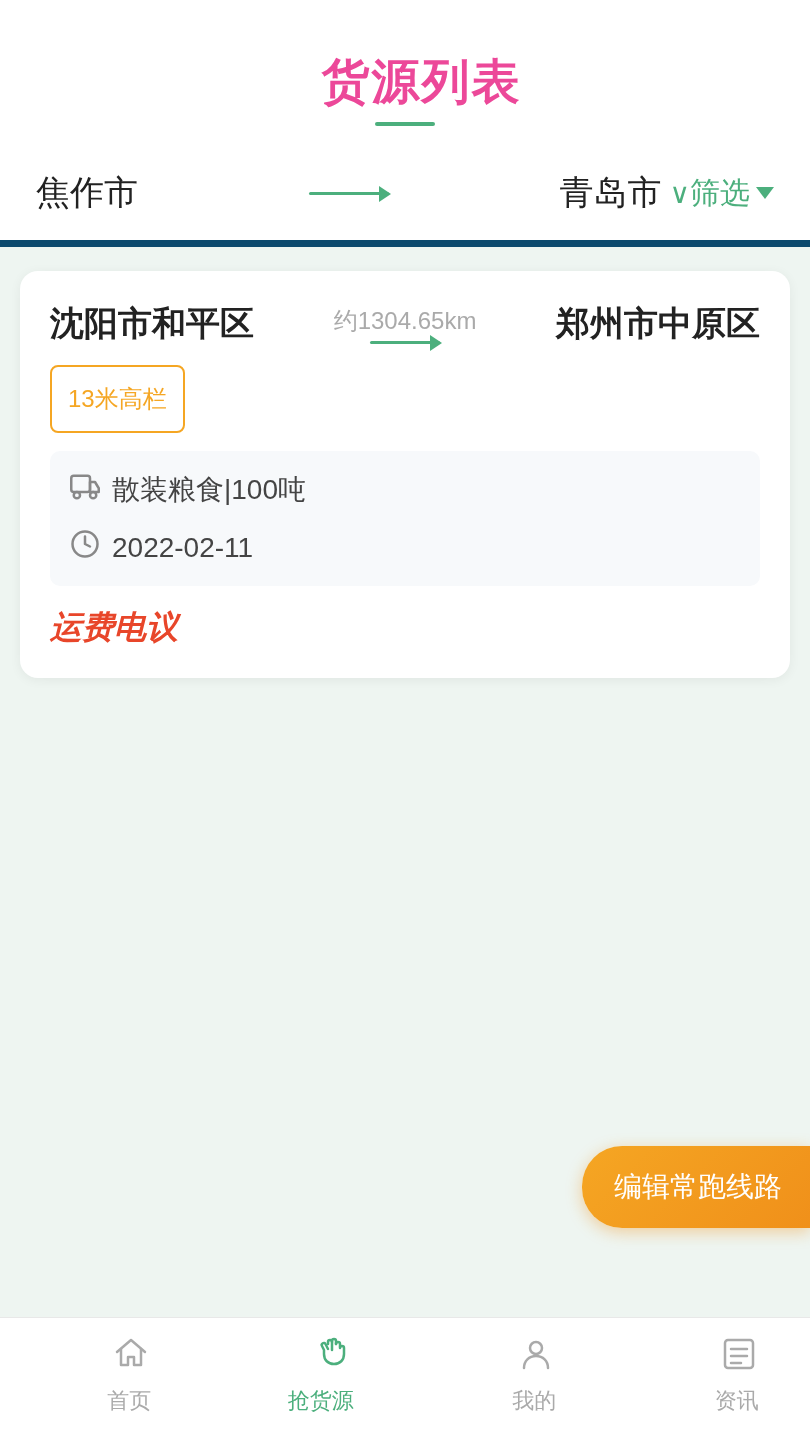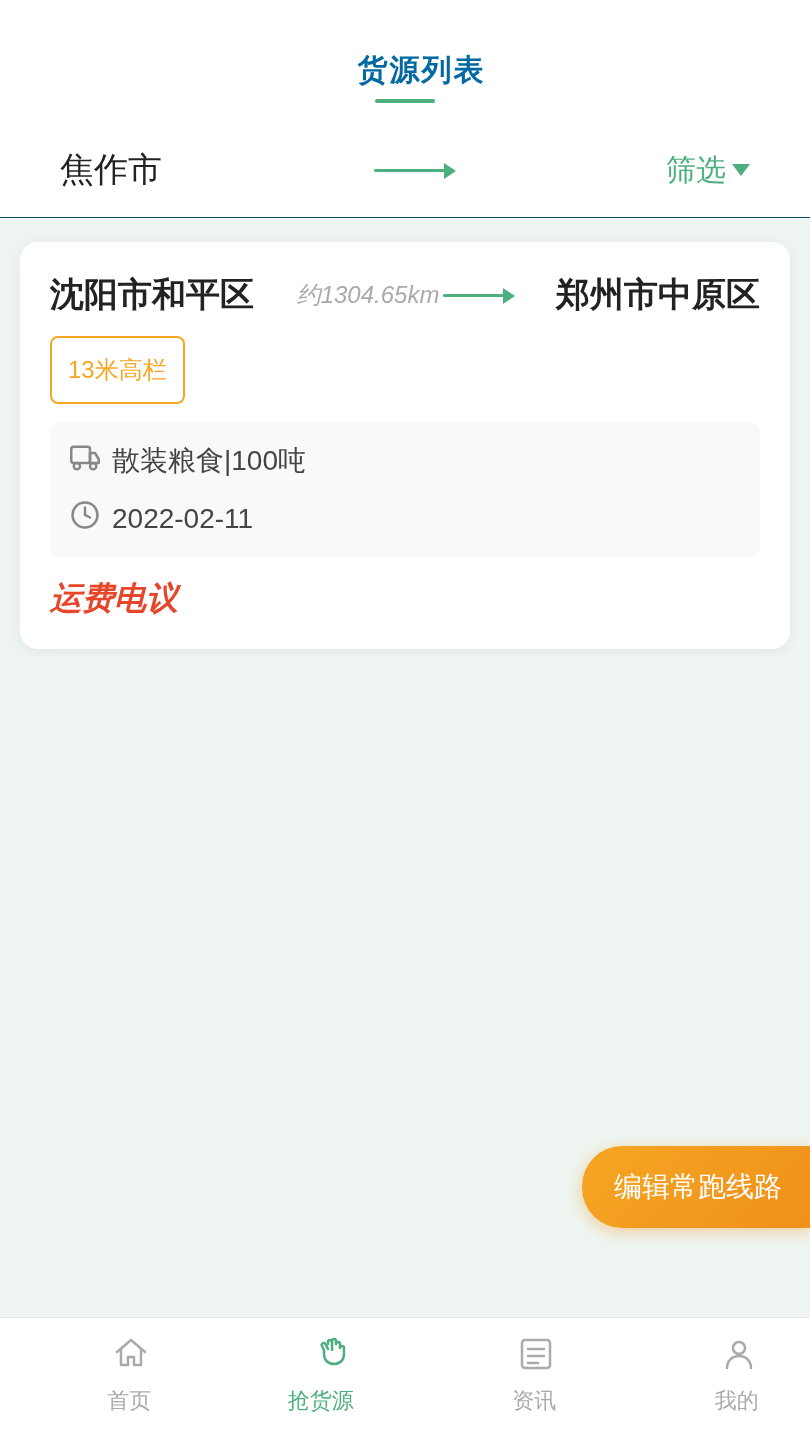--- a/index.html
+++ b/index.html
@@ -14,42 +14,42 @@
     }
 
     
     .header {
       background: #fff;
       text-align: center;
       padding: 50px 0 20px;
       position: relative;
     }
     .header-title {
-      font-size: 30px;
+      font-size: 48px;
       font-weight: 600;
-      color: #0369a1;
+      color: #ec4899;
       letter-spacing: 2px;
       margin-left: 33px;
     }
     .header-underline {
       width: 60px;
       height: 4px;
       background: #4caf7d;
       border-radius: 2px;
       margin: 8px auto 0;
     }
 
     
     .filter-bar {
       background: #fff;
       display: flex;
       align-items: center;
-      padding: 24px 60px;
+      padding: 24px 36px;
       gap: 0;
-      border-bottom: 1px solid #0c4a6e;
+      border-bottom: 7px solid #0c4a6e;
     }
     .filter-city {
       font-size: 34px;
       color: #222;
       font-weight: 500;
     }
     .filter-arrow {
       flex: 1;
       display: flex;
       align-items: center;
@@ -126,24 +126,23 @@
       justify-content: space-between;
       margin-bottom: 18px;
     }
     .route-origin {
       font-size: 34px;
       color: #222;
       font-weight: 600;
     }
     .route-distance-wrap {
       display: flex;
-      flex-direction: row;
+      flex-direction: column;
       align-items: center;
       gap: 4px;
-      font-style: italic;
     }
     .route-distance-text {
       font-size: 24px;
       color: #aaa;
       white-space: nowrap;
     }
     .route-distance-arrow {
       display: flex;
       align-items: center;
     }
@@ -275,20 +274,24 @@
 
 <div class="header">
   <h1 class="header-title">货源列表</h1>
   <div class="header-underline"></div>
 </div>
 
 <div class="filter-bar">
   <span class="filter-city">焦作市</span>
   <div class="filter-arrow">
     <div class="arrow-line"></div>
+  </div>
+  <div class="filter-dest">
+    <span class="filter-dest-city">青岛市</span>
+    <span class="chevron-down">∨</span>
   </div>
   <div class="filter-select-btn">
     <span>筛选</span>
     <div class="triangle"></div>
   </div>
 </div>
 
 <div class="main-content">
 
   <div class="cargo-card">
@@ -359,32 +362,32 @@
         <path d="M22 10a2 2 0 014 0v3"></path>
         <path d="M26 14a2 2 0 014 0v6c0 6-4 10-10 10s-10-4-10-10v-4l-2-4a2 2 0 013.5-2l2.5 5"></path>
       </svg>
     </span>
     <span class="nav-label active">抢货源</span>
   </div>
 
   <div class="nav-item">
     <span class="nav-icon">
       <svg width="40" height="40" viewBox="0 0 40 40" fill="none" stroke="#aaa" stroke-width="2.5" stroke-linecap="round" stroke-linejoin="round">
+        <circle cx="20" cy="14" r="6"></circle>
+        <path d="M8 34c0-7 5-12 12-12s12 5 12 12"></path>
+      </svg>
+    </span>
+    <span class="nav-label">我的</span>
+  </div>
+
+  <div class="nav-item">
+    <span class="nav-icon">
+      <svg width="40" height="40" viewBox="0 0 40 40" fill="none" stroke="#aaa" stroke-width="2.5" stroke-linecap="round" stroke-linejoin="round">
         <rect x="6" y="6" width="28" height="28" rx="3"></rect>
         <line x1="12" y1="15" x2="28" y2="15"></line>
         <line x1="12" y1="22" x2="28" y2="22"></line>
         <line x1="12" y1="29" x2="22" y2="29"></line>
       </svg>
     </span>
     <span class="nav-label">资讯</span>
   </div>
 
-  <div class="nav-item">
-    <span class="nav-icon">
-      <svg width="40" height="40" viewBox="0 0 40 40" fill="none" stroke="#aaa" stroke-width="2.5" stroke-linecap="round" stroke-linejoin="round">
-        <circle cx="20" cy="14" r="6"></circle>
-        <path d="M8 34c0-7 5-12 12-12s12 5 12 12"></path>
-      </svg>
-    </span>
-    <span class="nav-label">我的</span>
-  </div>
-
 </div>
 
 </body></html>

